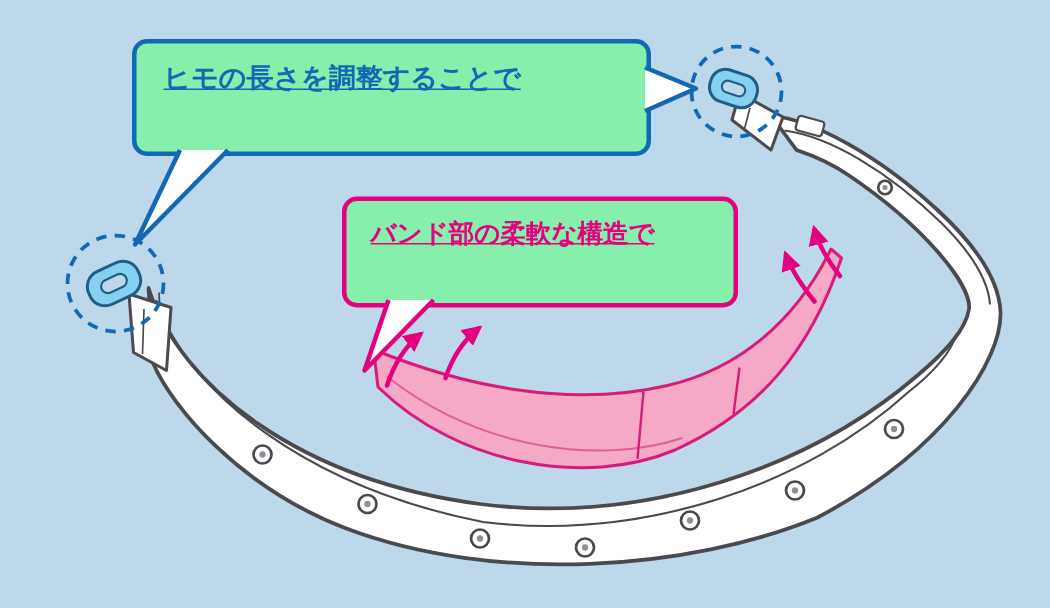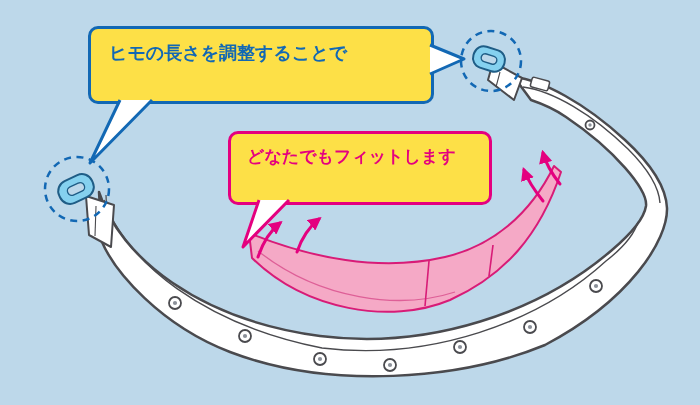--- a/index.html
+++ b/index.html
@@ -8,23 +8,23 @@
     font-family:"DejaVu Sans","Liberation Sans",sans-serif;
     background:#bdd8ea;
     overflow:hidden;
   }
   .stage{position:relative;width:700px;height:405px;background:#bdd8ea;}
   .layer{position:absolute;left:0;top:0;width:700px;height:405px;}
   .illustration{z-index:0;}
   .tails{z-index:3;pointer-events:none;}
   .callout{
     position:absolute;z-index:2;
-    background:#fde047;border-radius:10px;
+    background:#86efac;border-radius:10px;
     box-sizing:border-box;
-    font-weight:bold;white-space:nowrap;
+    font-weight:bold;white-space:nowrap;text-decoration:underline;
   }
   .callout-blue{
     border:3px solid #1268b4;color:#1268b4;
     font-size:18px;line-height:26px;padding:11px 18px;
   }
   .callout-pink{
     border:3px solid #e4007f;color:#e4007f;
     font-size:17px;line-height:25px;padding:10px 16px;
   }
 </style>
@@ -132,21 +132,21 @@
       <path d="M 543,201 C 535,191 528,181 524,170" marker-end="url(#arrow-pink)"></path>
       <path d="M 560,184 C 552,174 546,164 543,153" marker-end="url(#arrow-pink)"></path>
     </g>
   </svg>
 
   <div class="callout callout-blue" style="left:88px;top:26px;width:346px;height:78px;">
     <div class="callout-line">ヒモの長さを調整することで</div>
   </div>
 
   <div class="callout callout-pink" style="left:228px;top:131px;width:264px;height:74px;">
-    <div class="callout-line">どなたでもフィットします</div>
+    <div class="callout-line">バンド部の柔軟な構造で</div>
   </div>
 
   <svg class="layer tails" viewBox="0 0 700 405">
     <path d="M 152,100 L 90,163 L 120,100" fill="#ffffff" stroke="#1268b4" stroke-width="3" stroke-linejoin="round"></path>
     <path d="M 430,45 L 464,59 L 430,74" fill="#ffffff" stroke="#1268b4" stroke-width="3" stroke-linejoin="round"></path>
     <path d="M 289,200 L 243,247 L 259,200" fill="#ffffff" stroke="#e4007f" stroke-width="3" stroke-linejoin="round"></path>
   </svg>
 
 </div>
 

